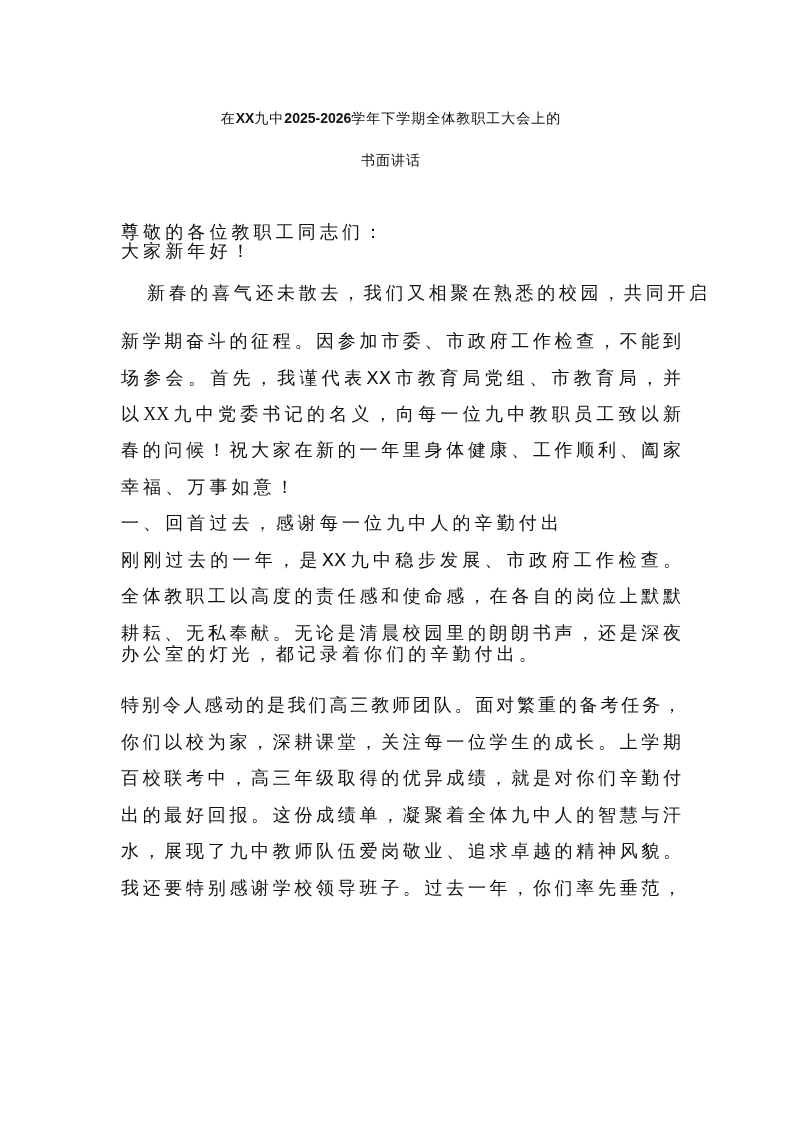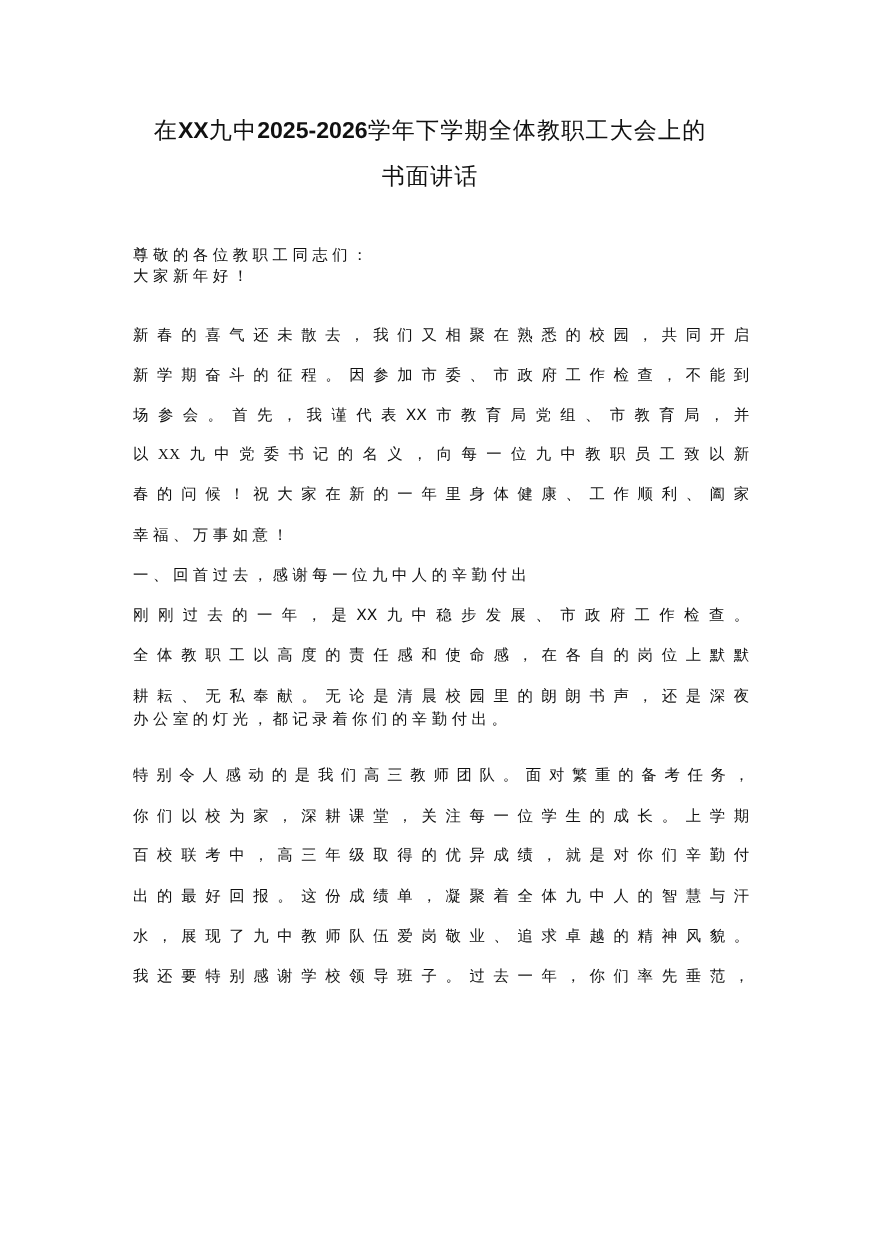--- a/index.html
+++ b/index.html
@@ -1,36 +1,36 @@
 <!DOCTYPE html>
 <html><head>
 <meta charset="utf-8">
 <style>
   html, body { margin: 0; padding: 0; background: #ffffff; }
   body { width: 793px; height: 1122px; position: relative; overflow: hidden;
          font-family: "DejaVu Sans", "Liberation Sans", sans-serif; color: #111; }
   .title { position: absolute; left: 0; width: 782px; text-align: center;
-           font-size: 21px; line-height: 28px; white-space: nowrap; letter-spacing: 1px; }
+           font-size: 14px; line-height: 28px; white-space: nowrap; letter-spacing: 1px; }
   .title b { font-family: "Liberation Sans", sans-serif; font-weight: bold; letter-spacing: 0; }
-  .line { position: absolute; left: 121px; width: 560px; font-size: 14px; line-height: 26px;
+  .line { position: absolute; left: 121px; width: 560px; font-size: 18px; line-height: 26px;
           white-space: nowrap; letter-spacing: 4.1px; }
   .line.justify { text-align: justify; text-align-last: justify; letter-spacing: 0; }
 </style>
 </head>
 <body>
 
 <div>
   <div class="title" style="top:104px;">
     <span>在</span><b>XX</b><span>九中</span><b>2025-2026</b><span>学年下学期全体教职工大会上的</span>
   </div>
   <div class="title" style="top:146px;">书面讲话</div>
 
   <div class="line" style="top:219px;">尊敬的各位教职工同志们：</div>
   <div class="line" style="top:238px;">大家新年好！</div>
-  <div class="line justify" style="top:292px;">新春的喜气还未散去，我们又相聚在熟悉的校园，共同开启</div>
+  <div class="line justify" style="top:280px;margin-left:26px;">新春的喜气还未散去，我们又相聚在熟悉的校园，共同开启</div>
   <div class="line justify" style="top:328px;">新学期奋斗的征程。因参加市委、市政府工作检查，不能到</div>
   <div class="line justify" style="top:365px;">场参会。首先，我谨代表XX市教育局党组、市教育局，并</div>
   <div class="line justify" style="top:401px;font-family:Liberation Serif, serif;">以XX九中党委书记的名义，向每一位九中教职员工致以新</div>
   <div class="line justify" style="top:437px;">春的问候！祝大家在新的一年里身体健康、工作顺利、阖家</div>
   <div class="line" style="top:474px;">幸福、万事如意！</div>
   <div class="line" style="top:510px;">一、回首过去，感谢每一位九中人的辛勤付出</div>
   <div class="line justify" style="top:547px;">刚刚过去的一年，是XX九中稳步发展、市政府工作检查。</div>
   <div class="line justify" style="top:583px;">全体教职工以高度的责任感和使命感，在各自的岗位上默默</div>
   <div class="line justify" style="top:620px;">耕耘、无私奉献。无论是清晨校园里的朗朗书声，还是深夜</div>
   <div class="line" style="top:641px;">办公室的灯光，都记录着你们的辛勤付出。</div>

